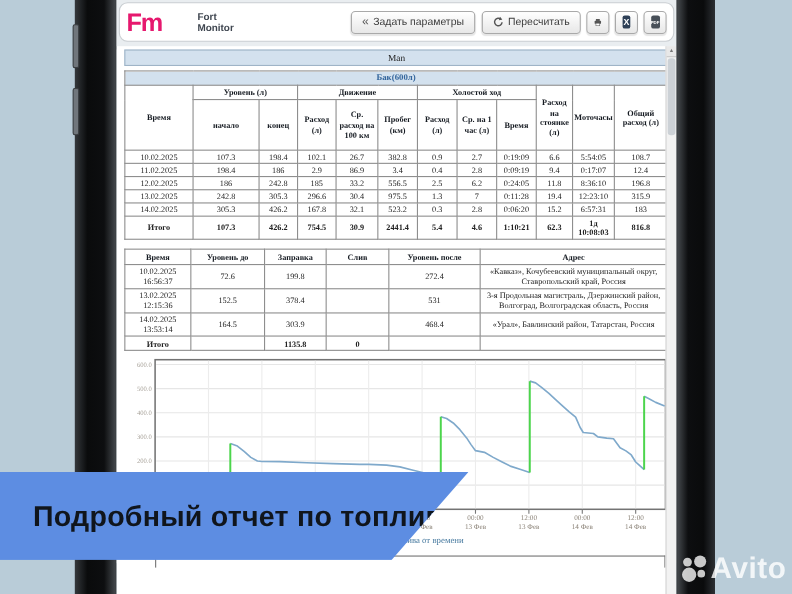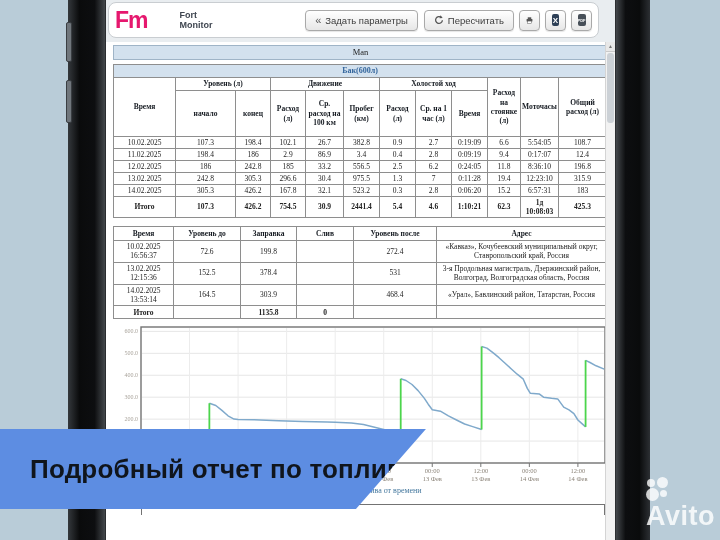--- a/index.html
+++ b/index.html
@@ -6,21 +6,21 @@
   .stage{position:relative;width:720px;height:540px;background:#b9ccd8;overflow:hidden;
          font-family:"Liberation Sans",sans-serif;}
   
   .phone{position:absolute;left:68px;top:0;width:582px;height:540px;}
   .bezel{position:absolute;top:0;height:100%;}
   .bezel-left{left:0;width:38px;background:linear-gradient(90deg,#34383c 0%,#0a0b0c 30%,#0d0e10 70%,#43474b 97%,#17181a 100%);}
   .bezel-right{right:0;width:35px;background:linear-gradient(90deg,#17181a 0%,#43474b 3%,#0d0e10 30%,#0a0b0c 70%,#2c2f33 100%);}
   .side-btn{position:absolute;left:-2px;width:4px;background:#70767c;border:1px solid #3a3e42;border-radius:2px;}
   .screen{position:absolute;left:38px;top:0;width:509px;height:540px;background:#fff;overflow:hidden;}
   
-  .topzone{background:#e9edf0;padding:2px 16px 4px 2px;}
+  .topzone{background:#e9edf0;padding:2px 2px 4px 2px;}
   .toolbar{height:34px;background:#fff;border:1px solid #c9cdd1;border-radius:8px;
            display:flex;align-items:center;padding:0 6px;}
   .logo{display:flex;align-items:center;gap:4px;}
   .logo-mark{font-size:23px;font-weight:bold;color:#e6186e;letter-spacing:-1px;line-height:23px;}
   .logo-name{font-size:9px;line-height:10px;color:#3f4650;font-weight:bold;margin-left:28px;}
   .tb-spacer{flex:1;}
   .tb-btn{display:flex;align-items:center;gap:4px;height:21px;padding:0 9px;margin-left:6px;
           border:1px solid #a9a9a9;border-radius:4px;background:linear-gradient(#ffffff,#e7e7e7);
           font-size:9.5px;color:#3c3c3c;box-shadow:0 1px 1px rgba(0,0,0,.10);white-space:nowrap;}
   .icon-btn{width:21px;height:21px;margin-left:5px;border:1px solid #a9a9a9;border-radius:4px;
@@ -58,21 +58,21 @@
   .vscroll{position:absolute;right:0;top:42px;bottom:0;width:9px;background:#f2f2f2;border-left:1px solid #d4d4d4;}
   .vscroll .up{height:9px;background:#e8e8e8;border-bottom:1px solid #c9c9c9;font-size:5px;line-height:9px;color:#777;text-align:center;}
   .vscroll .thumb{position:absolute;top:11px;left:1px;right:1px;height:70px;background:#ccd1d6;border-radius:3px;}
   
   .banner{position:absolute;left:0;top:429px;width:432px;height:80px;background:#5d8de2;z-index:5;
           clip-path:polygon(0 0,98.6% 0,82.4% 100%,0 100%);
           display:flex;flex-direction:column;justify-content:center;padding-left:30px;box-sizing:border-box;}
   .banner .l1{font-size:26px;font-weight:bold;color:#10151c;letter-spacing:.2px;}
   .banner .l2{font-size:25px;font-weight:normal;color:#1b2735;margin-top:3px;}
   
-  .watermark{position:absolute;right:5px;bottom:8px;display:flex;z-index:6;flex-direction:column;}
+  .watermark{position:absolute;right:5px;bottom:8px;display:flex;align-items:center;z-index:6;}
   .wm-dots{position:relative;width:24px;height:24px;margin-right:2px;}
   .wm-dots i{position:absolute;border-radius:50%;background:rgba(255,255,255,.78);}
   .wm-d1{width:8px;height:8px;left:1px;top:2px;}
   .wm-d2{width:11px;height:11px;left:11px;top:0;}
   .wm-d3{width:13px;height:13px;left:0;top:11px;}
   .wm-d4{width:7px;height:7px;left:14px;top:13px;}
   .wm-text{font-size:27px;font-weight:bold;color:rgba(255,255,255,.82);letter-spacing:.5px;}
 </style>
 </head>
 <body>
@@ -242,21 +242,21 @@
                 <td>107.3</td>
                 <td>426.2</td>
                 <td>754.5</td>
                 <td>30.9</td>
                 <td>2441.4</td>
                 <td>5.4</td>
                 <td>4.6</td>
                 <td>1:10:21</td>
                 <td>62.3</td>
                 <td>1д 10:08:03</td>
-                <td>425.3</td>
+                <td>816.8</td>
               </tr>
             </tfoot>
         </table>
 
         <table class="rtable t2">
           <colgroup>
             <col style="width:60px">
               <col style="width:67px">
               <col style="width:56px">
             <col style="width:57px">

